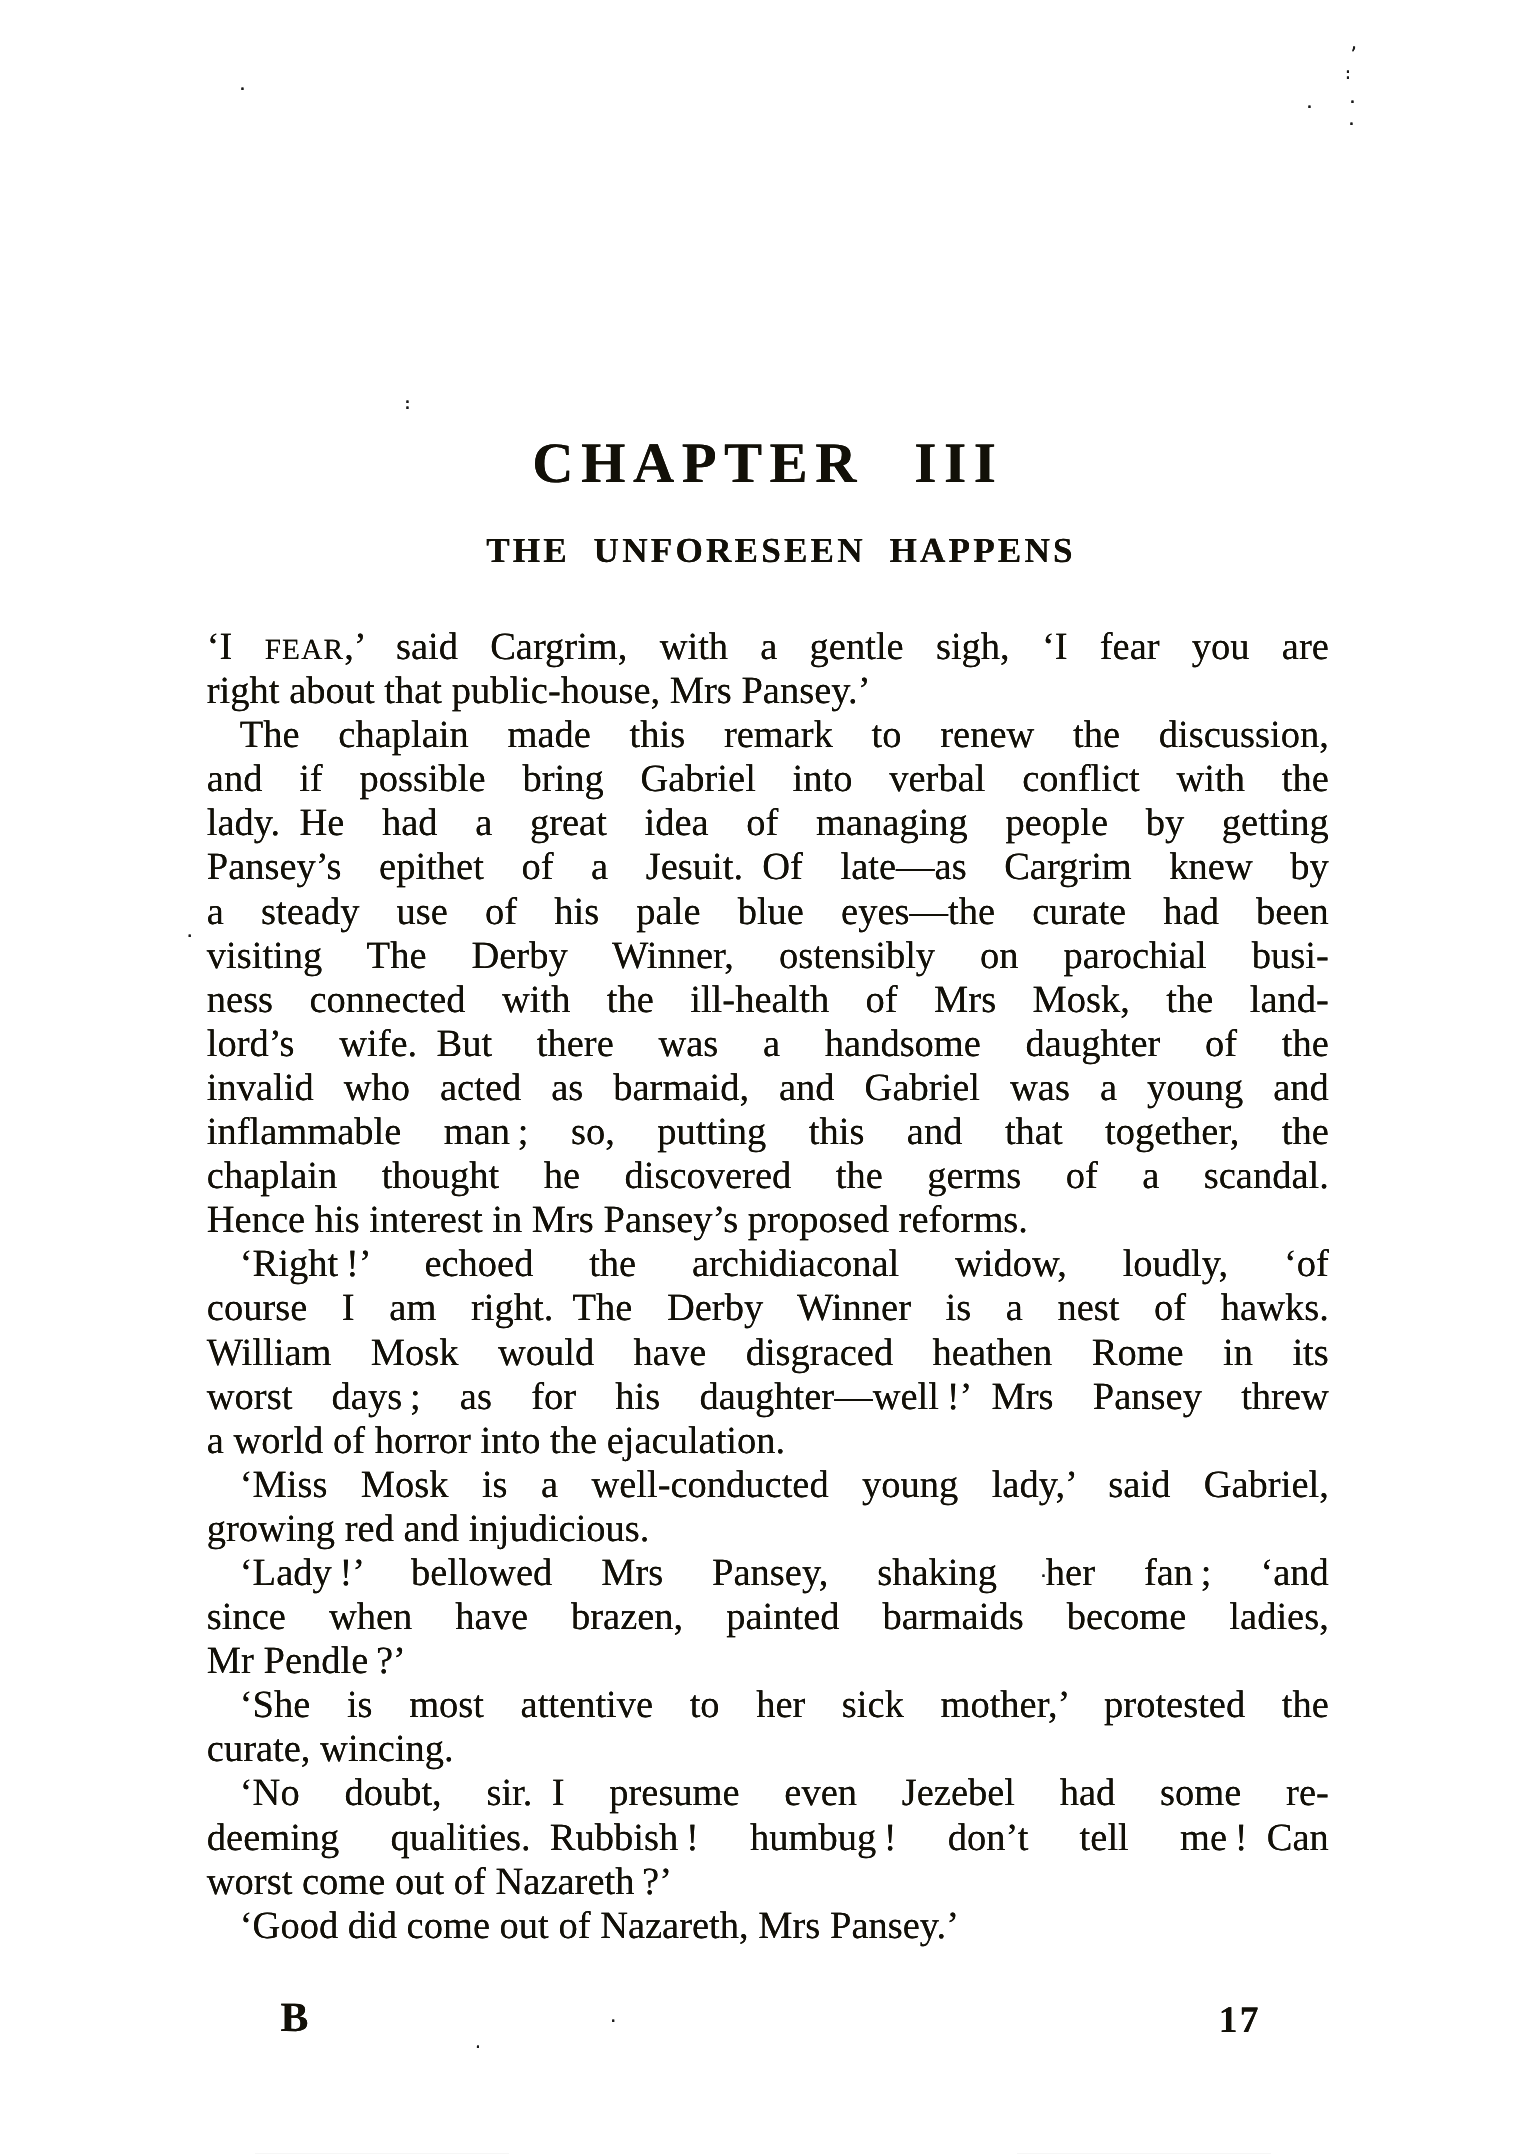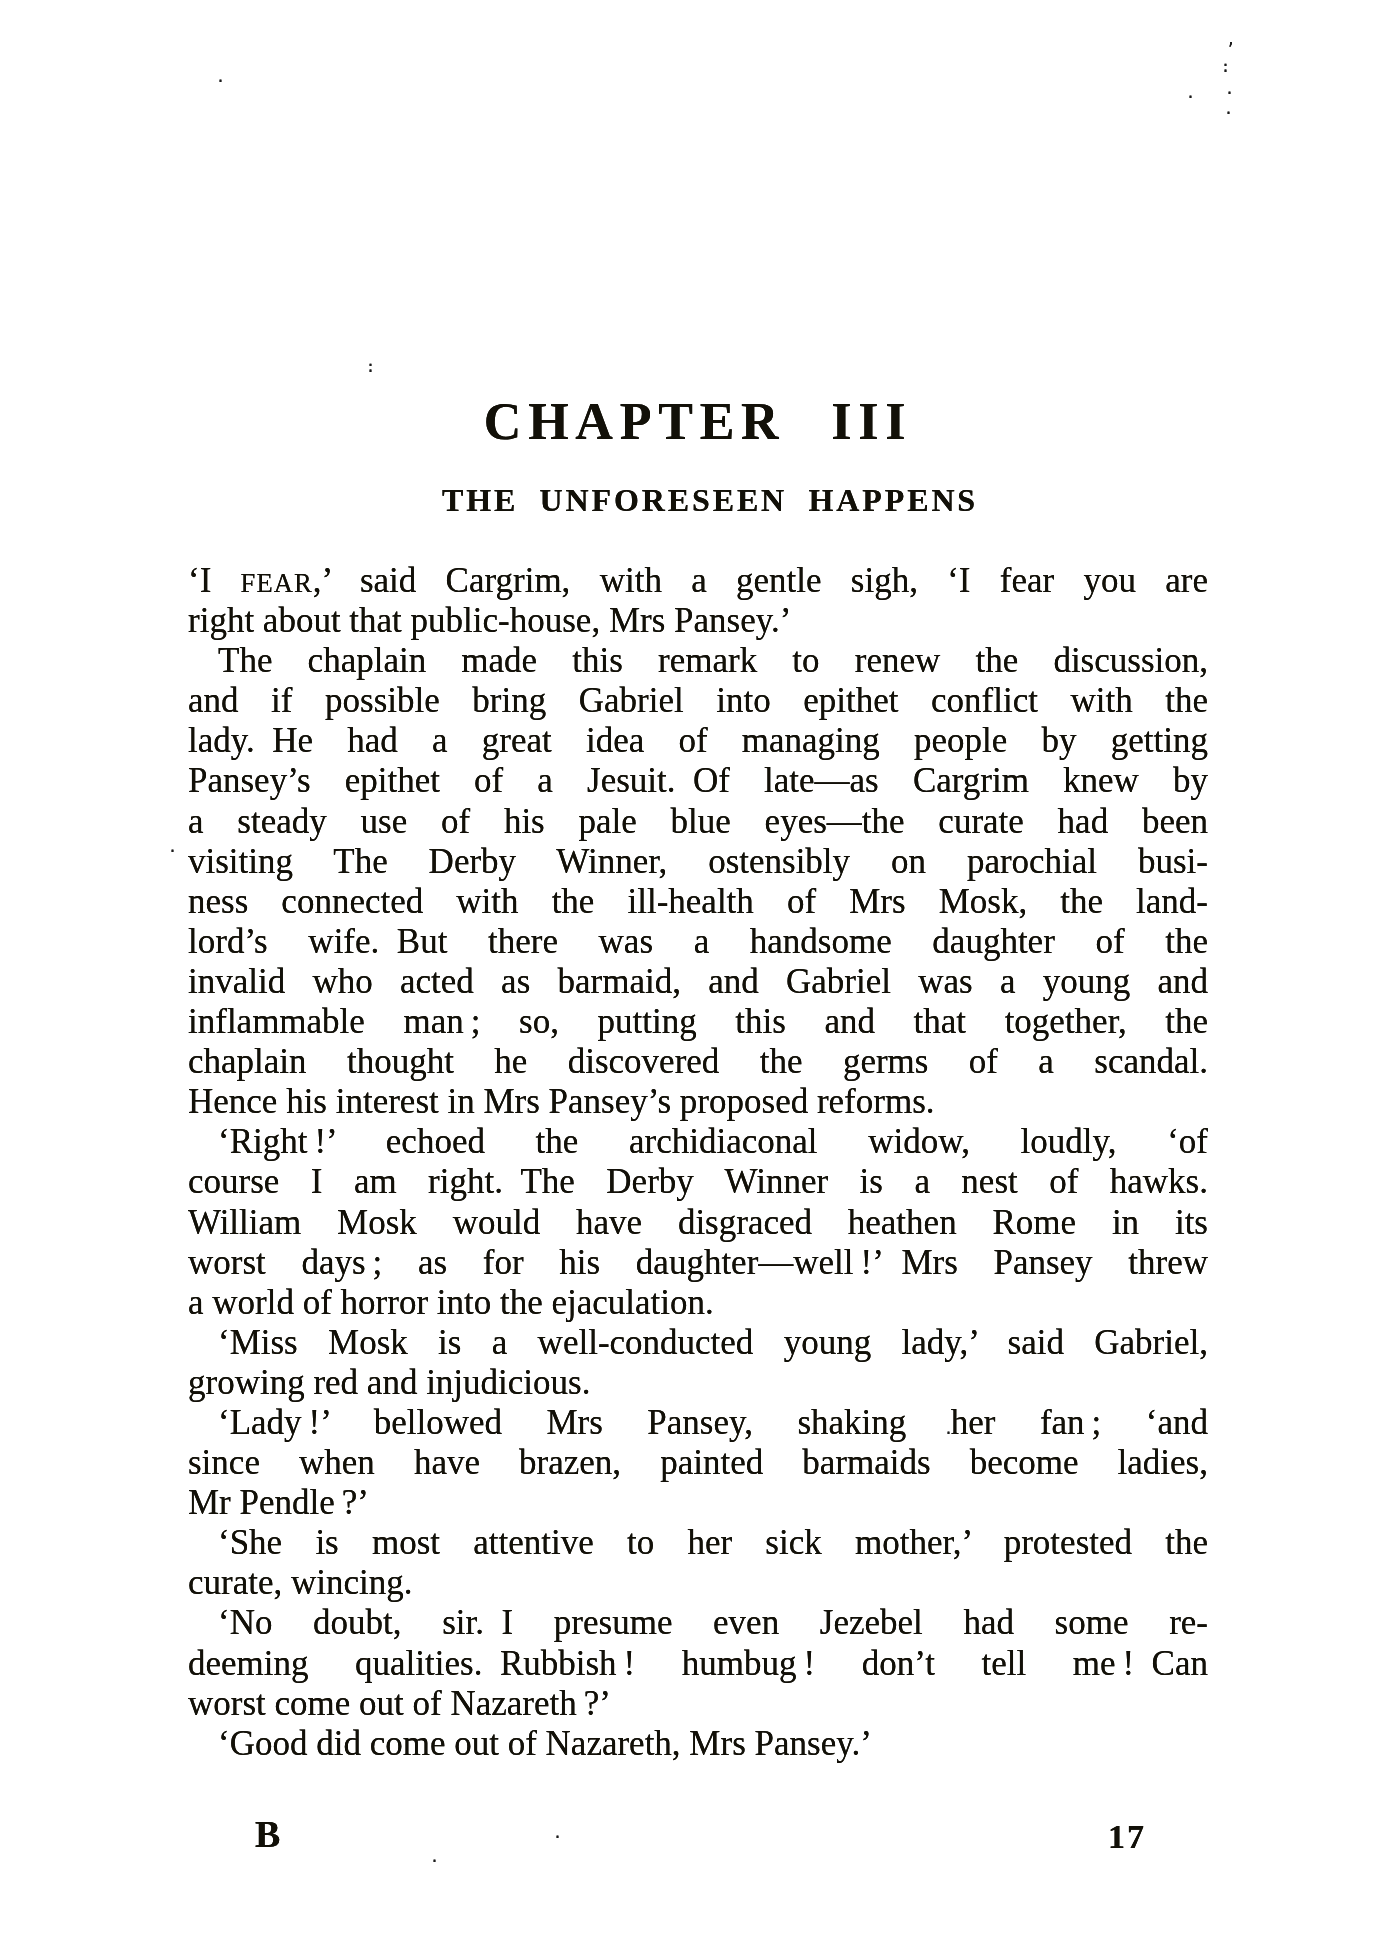--- a/index.html
+++ b/index.html
@@ -20,21 +20,21 @@
     letter-spacing:0.13em; word-spacing:0.5em;
   }
   .chapter-subtitle {
     position:absolute; left:200px; top:482px; width:1020px;
     margin:0; text-align:center;
     font-size:32px; font-weight:700;
     letter-spacing:0.09em; word-spacing:0.33em;
   }
   .text-block {
     position:absolute; left:188px; top:560px; width:1020px;
-    font-size:35px; line-height:41px;
+    font-size:35px; line-height:55px;
   }
   .line {
     text-align:justify;
     text-align-last:justify;
     text-justify:inter-word;
     height:40.1px;
   }
   .line.para-end { text-align-last:left; }
   .line.indent { text-indent:30px; }
   .sc { font-size:0.76em; letter-spacing:0.04em; }
@@ -57,21 +57,21 @@
 <body>
 
 <div class="page">
   <h1 class="chapter-title">CHAPTER III</h1>
   <h2 class="chapter-subtitle">THE UNFORESEEN HAPPENS</h2>
 
   <div class="text-block" id="text-block">
       <div class="line"><span>‘I </span><span class="sc">FEAR</span><span>,’ said Cargrim, with a gentle sigh, ‘I fear you are</span></div>
       <div class="line para-end">right about that public-house, Mrs Pansey.’</div>
       <div class="line indent">The chaplain made this remark to renew the discussion,</div>
-      <div class="line">and if possible bring Gabriel into epithet conflict with the</div>
+      <div class="line">and if possible bring Gabriel into verbal conflict with the</div>
       <div class="line">lady. He had a great idea of managing people by getting</div>
       <div class="line">Pansey’s epithet of a Jesuit. Of late—as Cargrim knew by</div>
       <div class="line">a steady use of his pale blue eyes—the curate had been</div>
       <div class="line">visiting The Derby Winner, ostensibly on parochial busi-</div>
       <div class="line">ness connected with the ill-health of Mrs Mosk, the land-</div>
       <div class="line">lord’s wife. But there was a handsome daughter of the</div>
       <div class="line">invalid who acted as barmaid, and Gabriel was a young and</div>
       <div class="line">inflammable man ; so, putting this and that together, the</div>
       <div class="line">chaplain thought he discovered the germs of a scandal.</div>
       <div class="line para-end">Hence his interest in Mrs Pansey’s proposed reforms.</div>

